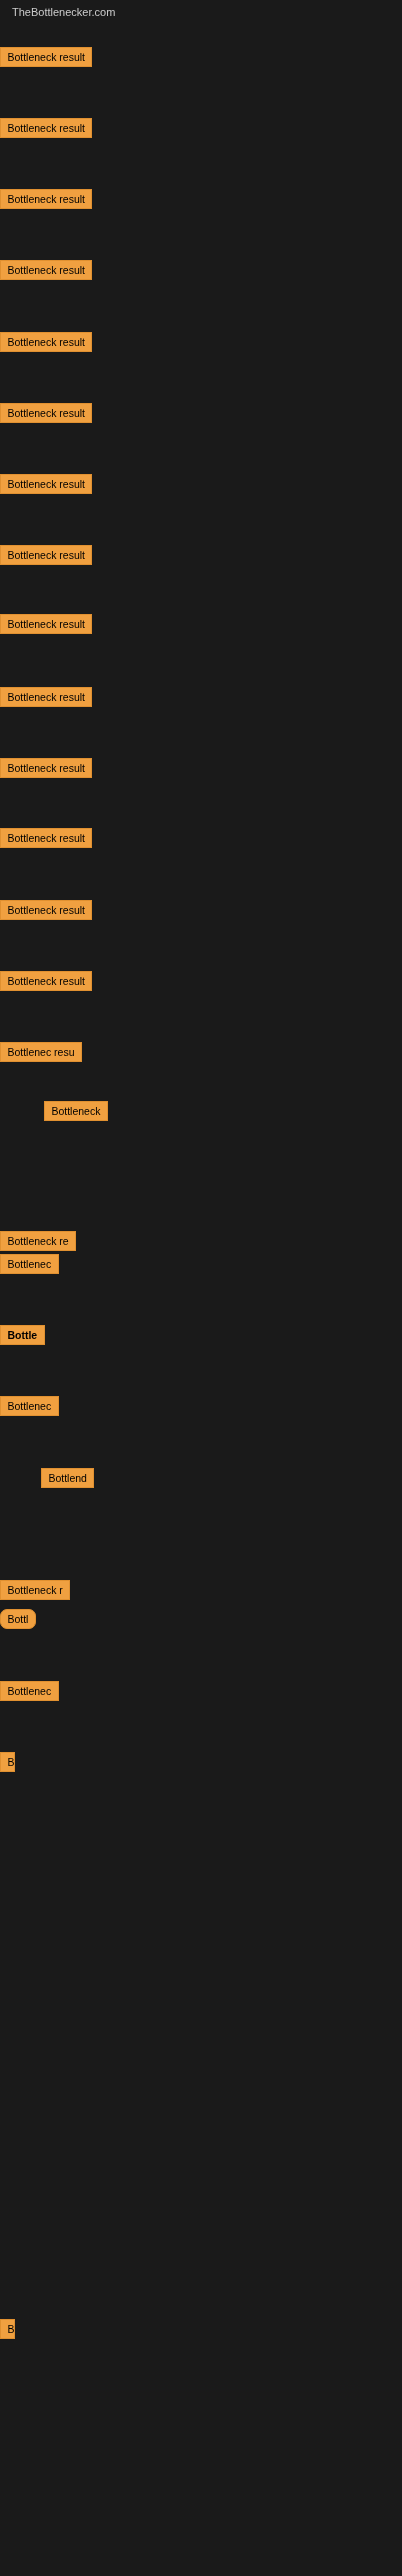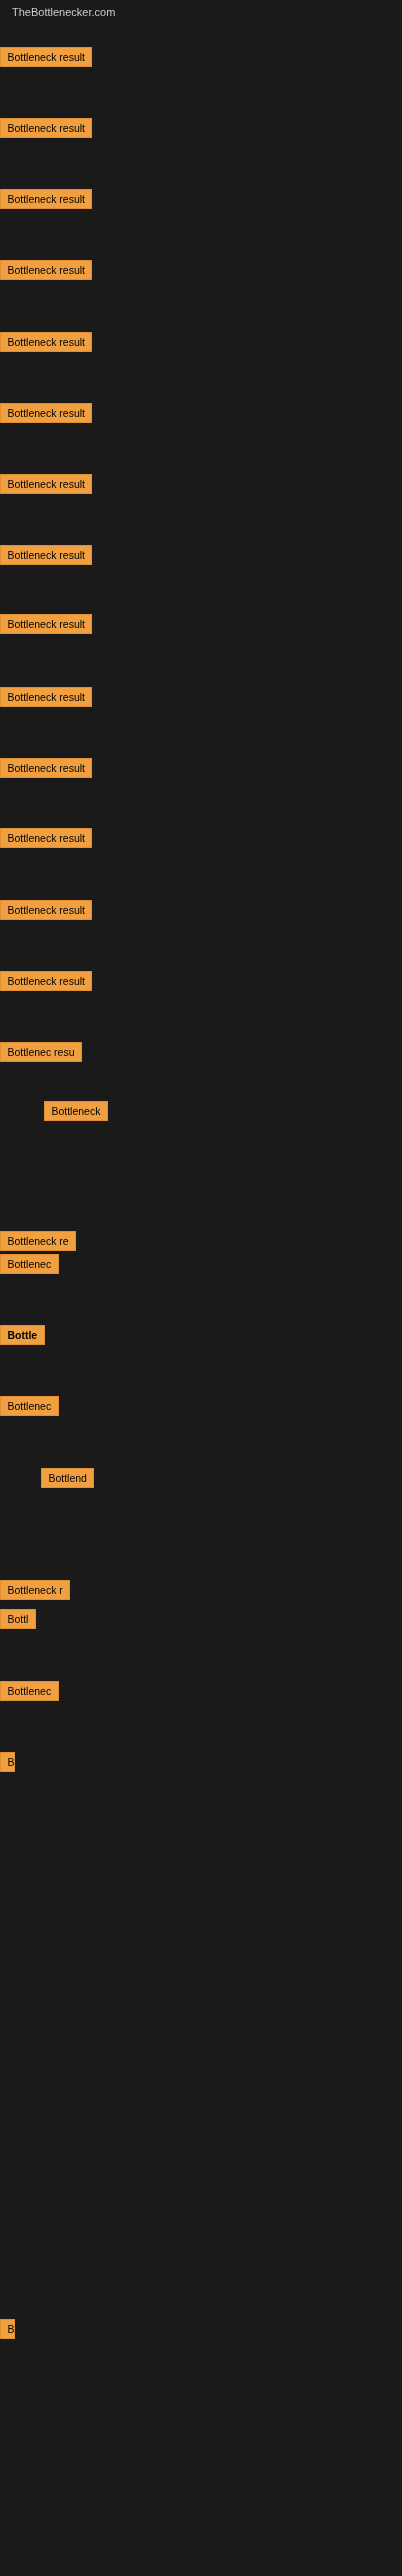--- a/index.html
+++ b/index.html
@@ -62,18 +62,18 @@
     <div class="bottleneck-item" style="top: 875px; left: 0px;"><span class="bottleneck-badge" style="max-width: 134px; overflow: hidden;">Bottleneck result</span></div>
     <div class="bottleneck-item" style="top: 946px; left: 0px;"><span class="bottleneck-badge" style="max-width: 129px; overflow: hidden;">Bottleneck result</span></div>
     <div class="bottleneck-item" style="top: 1017px; left: 0px;"><span class="bottleneck-badge" style="max-width: 117px; overflow: hidden;">Bottlenec resu</span></div>
     <div class="bottleneck-item" style="top: 1076px; left: 0px; margin-left: 44px;"><span class="bottleneck-badge" style="max-width: 81px; overflow: hidden;">Bottleneck</span></div>
     <div class="bottleneck-item" style="top: 1158px; left: 0px; margin-top: 48px;"><span class="bottleneck-badge" style="max-width: 97px; overflow: hidden;">Bottleneck re</span></div>
     <div class="bottleneck-item" style="top: 1229px; left: 0px;"><span class="bottleneck-badge" style="max-width: 72px; overflow: hidden;">Bottlenec</span></div>
     <div class="bottleneck-item" style="top: 1300px; left: 0px;"><span class="bottleneck-badge" style="max-width: 50px; overflow: hidden; font-weight: bold;">Bottle</span></div>
     <div class="bottleneck-item" style="top: 1371px; left: 0px;"><span class="bottleneck-badge" style="max-width: 72px; overflow: hidden;">Bottlenec</span></div>
     <div class="bottleneck-item" style="top: 1443px; left: 8px; padding-left: 33px;"><span class="bottleneck-badge" style="max-width: 64px; overflow: hidden;">Bottlend</span></div>
     <div class="bottleneck-item" style="top: 1513px; left: 0px; margin-top: 42px;"><span class="bottleneck-badge" style="max-width: 87px; overflow: hidden;">Bottleneck r</span></div>
-    <div class="bottleneck-item" style="top: 1584px; left: 0px;"><span class="bottleneck-badge" style="max-width: 45px; overflow: hidden;">Bottl</span></div>
+    <div class="bottleneck-item" style="top: 1584px; left: 0px;"><span class="bottleneck-badge" style="max-width: 45px; overflow: hidden; border-radius: 7px;">Bottl</span></div>
     <div class="bottleneck-item" style="top: 1656px; left: 0px;"><span class="bottleneck-badge" style="max-width: 72px; overflow: hidden;">Bottlenec</span></div>
     <div class="bottleneck-item" style="top: 1727px; left: 0px;"><span class="bottleneck-badge" style="max-width: 14.5px; overflow: hidden;">B</span></div>
     <div class="bottleneck-item" style="top: 2294px; left: 0px;"><span class="bottleneck-badge" style="max-width: 14.5px; overflow: hidden;">B</span></div>
   </div>
 
 
 </body></html>

